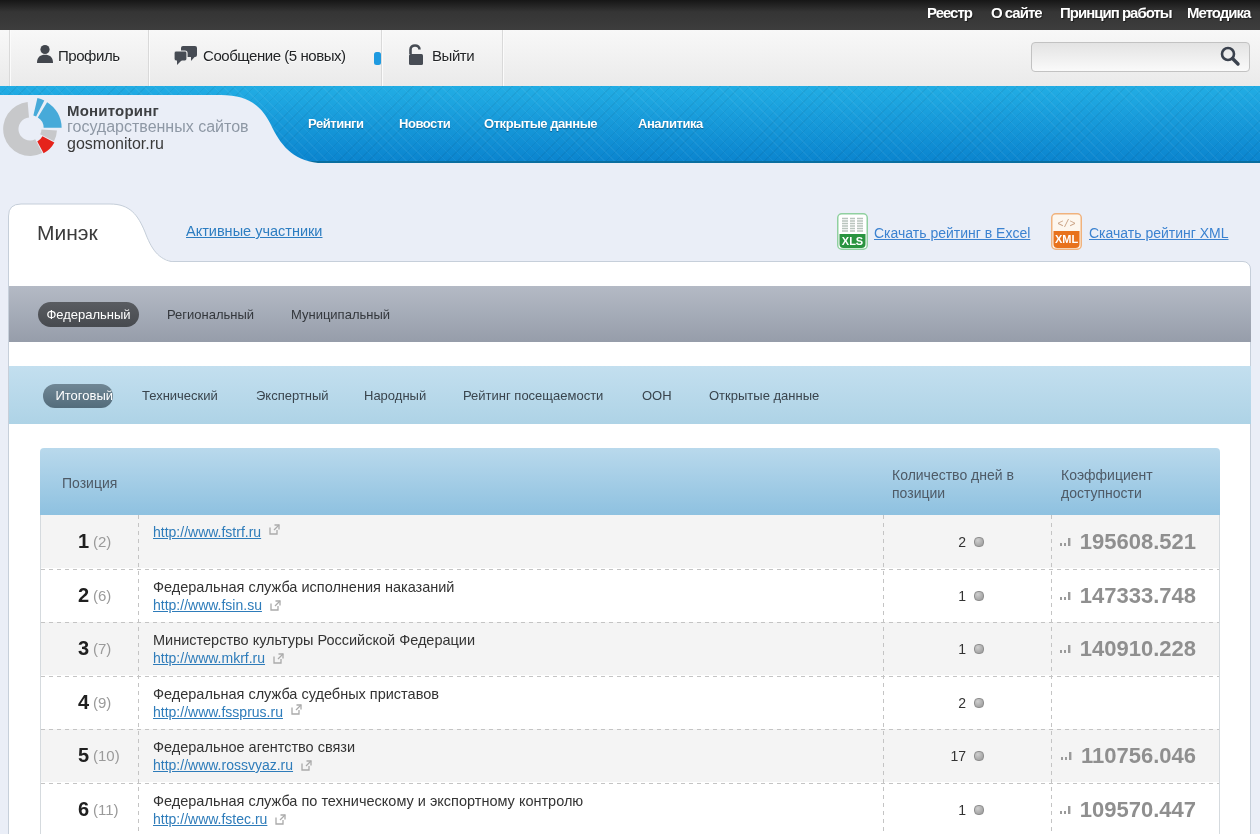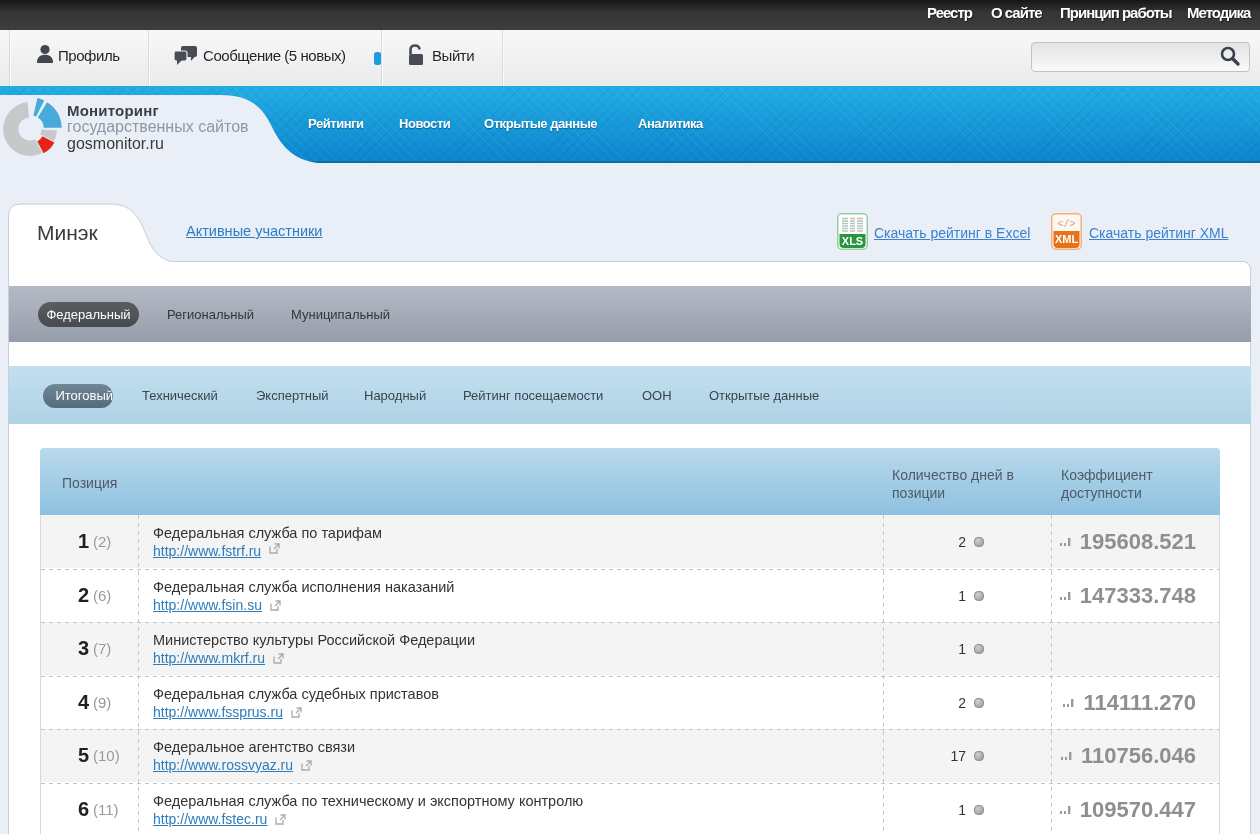--- a/index.html
+++ b/index.html
@@ -143,21 +143,20 @@
 <span class="abs hlabel" style="left:62px;top:475px">Позиция</span>
 <span class="abs hlabel" style="left:892px;top:466px;width:130px;line-height:18px">Количество дней в позиции</span>
 <span class="abs hlabel" style="left:1061px;top:466px;width:130px;line-height:18px">Коэффициент доступности</span>
 <div class="abs" id="tbody">
     <div class="row rodd" style="top:0px">
 <div class="rank">
         <b>1</b>
         <i>(2)</i>
       </div>
 <div class="org">
-        <div class="nm">Федеральная служба по тарифам</div>
         <div style="display:flex;align-items:flex-start">
           <a>http://www.fstrf.ru</a>
           <svg style="margin-left:8px" width="11" height="11" viewBox="0 0 11 11">
             <path d="M1 3.5 V10 H8 V6" fill="none" stroke="#aaa" stroke-width="1.3"></path>
             <path d="M5.5 1 H10 V5.5" fill="none" stroke="#aaa" stroke-width="1.3"></path>
             <line x1="10" y1="1" x2="5" y2="6" stroke="#aaa" stroke-width="1.3"></line>
           </svg>
         </div>
       </div>
 <div class="days">2<span class="dot"></span></div>
@@ -200,43 +199,43 @@
         <div style="display:flex;align-items:center">
           <a>http://www.mkrf.ru</a>
           <svg style="margin-left:8px" width="11" height="11" viewBox="0 0 11 11">
             <path d="M1 3.5 V10 H8 V6" fill="none" stroke="#aaa" stroke-width="1.3"></path>
             <path d="M5.5 1 H10 V5.5" fill="none" stroke="#aaa" stroke-width="1.3"></path>
             <line x1="10" y1="1" x2="5" y2="6" stroke="#aaa" stroke-width="1.3"></line>
           </svg>
         </div>
       </div>
 <div class="days">1<span class="dot"></span></div>
+<div class="val"><svg class="bars" width="11" height="9" viewBox="0 0 11 9">
+          <rect x="0" y="6" width="2" height="3" fill="#9a9a9a"></rect>
+          <rect x="4" y="6" width="2" height="3" fill="#9a9a9a"></rect>
+          <rect x="8" y="1" width="2.4" height="8" fill="#9a9a9a"></rect>
+        </svg>140910.228</div>
 </div>
 <div class="row reven" style="top:161px">
 <div class="rank">
         <b>4</b>
         <i>(9)</i>
       </div>
 <div class="org">
         <div class="nm">Федеральная служба судебных приставов</div>
-        <div style="display:flex;align-items:center">
+        <div style="display:flex;">
           <a>http://www.fssprus.ru</a>
           <svg style="margin-left:8px" width="11" height="11" viewBox="0 0 11 11">
             <path d="M1 3.5 V10 H8 V6" fill="none" stroke="#aaa" stroke-width="1.3"></path>
             <path d="M5.5 1 H10 V5.5" fill="none" stroke="#aaa" stroke-width="1.3"></path>
             <line x1="10" y1="1" x2="5" y2="6" stroke="#aaa" stroke-width="1.3"></line>
           </svg>
         </div>
       </div>
 <div class="days">2<span class="dot"></span></div>
-<div class="val"><svg class="bars" width="11" height="9" viewBox="0 0 11 9">
-          <rect x="0" y="6" width="2" height="3" fill="#9a9a9a"></rect>
-          <rect x="4" y="6" width="2" height="3" fill="#9a9a9a"></rect>
-          <rect x="8" y="1" width="2.4" height="8" fill="#9a9a9a"></rect>
-        </svg>114111.270</div>
 </div>
 <div class="row rodd" style="top:214px">
 <div class="rank">
         <b>5</b>
         <i>(10)</i>
       </div>
 <div class="org">
         <div class="nm">Федеральное агентство связи</div>
         <div style="display:flex;align-items:center">
           <a>http://www.rossvyaz.ru</a>

